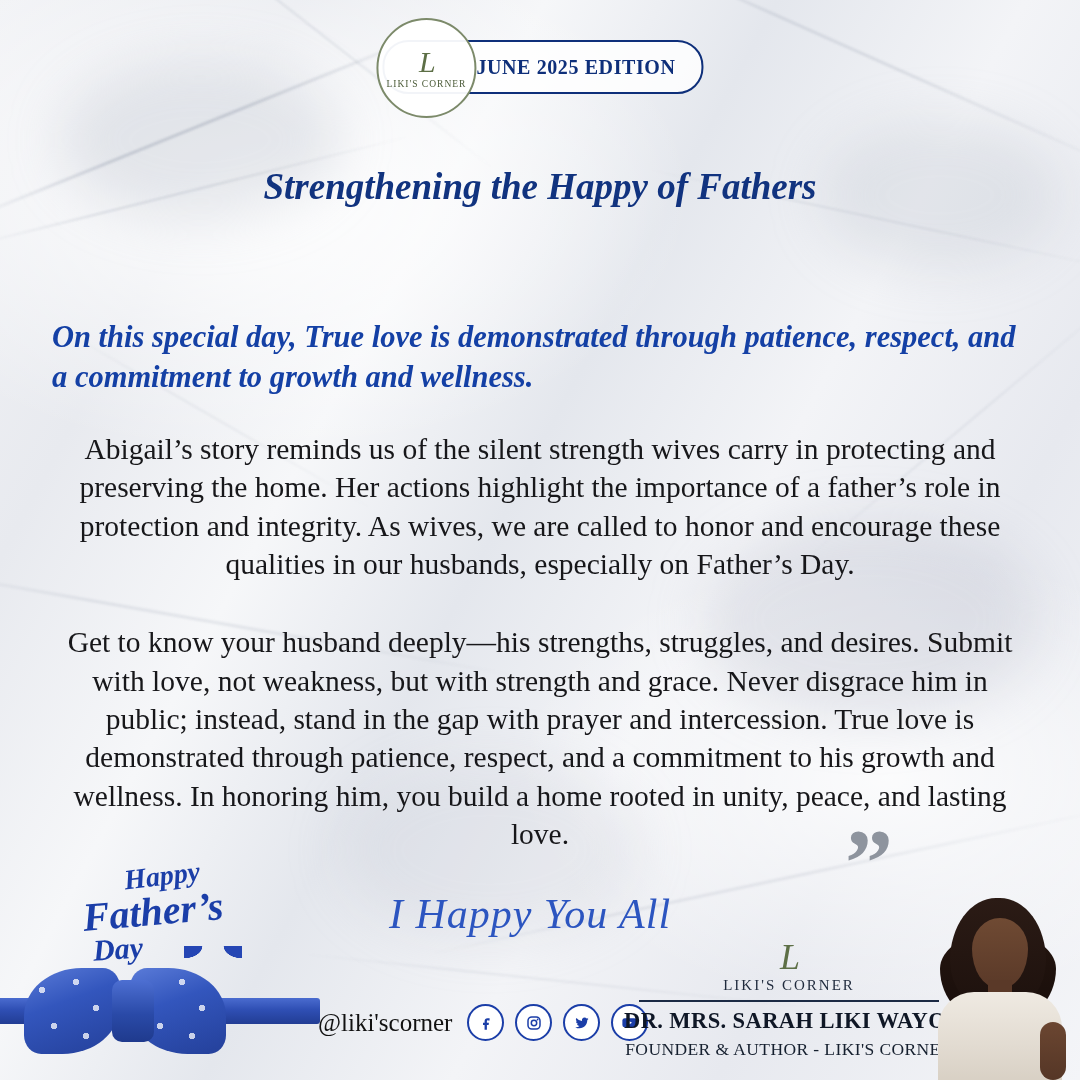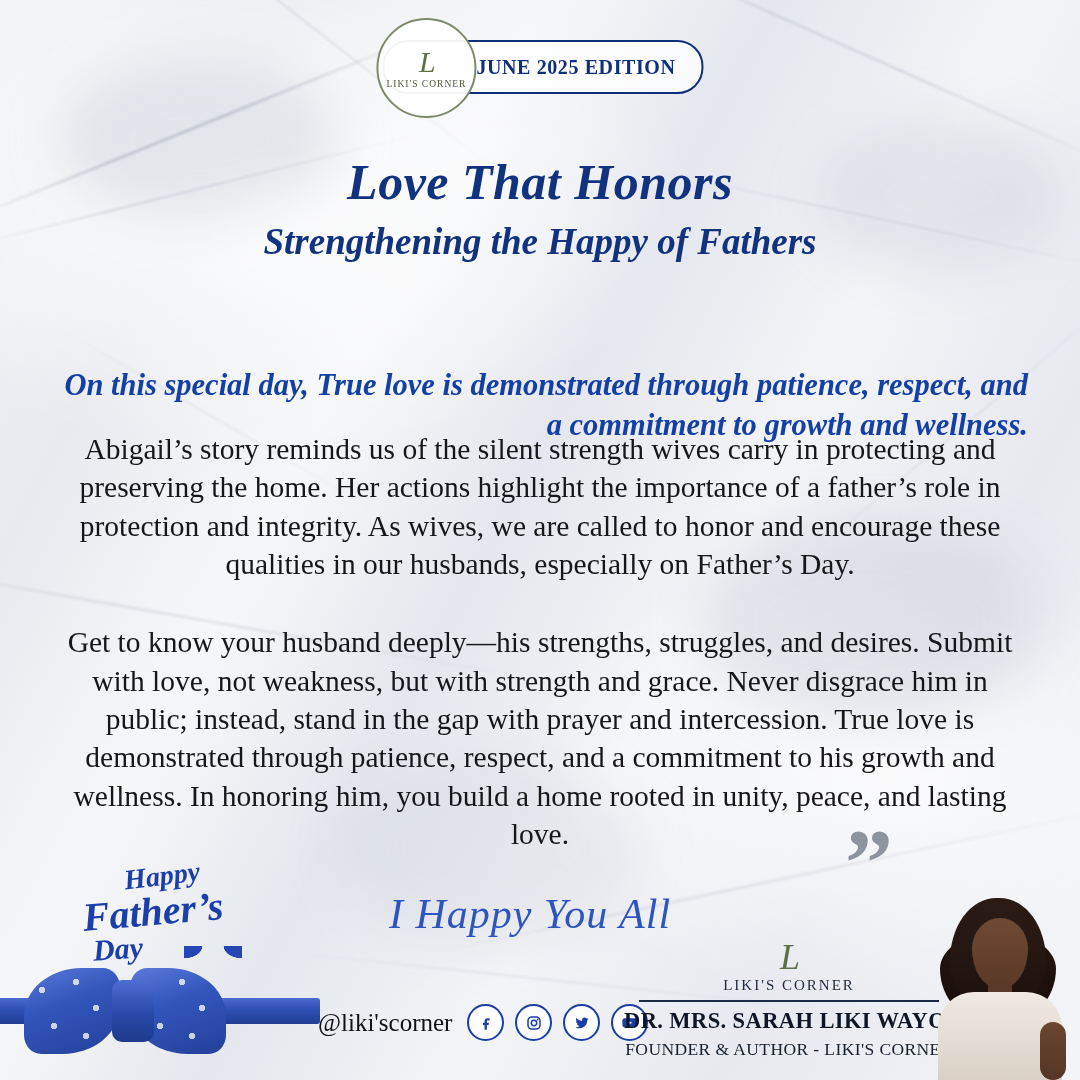--- a/index.html
+++ b/index.html
@@ -141,29 +141,28 @@
     margin: 12px 0 0 0;
     line-height: 1.1;
   }
 
   
   .lead {
     position: absolute;
     top: 318px;
     left: 52px;
     width: 976px;
-    text-align: right;
+    text-align: left;
     font-family: "Liberation Serif", serif;
     font-style: italic;
     font-weight: bold;
     font-size: 30.5px;
     line-height: 1.30;
     color: #1440a5;
     z-index: 4;
-    margin-top: 48px;
   }
 
   
   .body-copy {
     position: absolute;
     top: 430px;
     left: 52px;
     width: 976px;
     text-align: center;
     font-family: "Liberation Serif", serif;
@@ -463,21 +462,20 @@
     <div class="badge-pill">
       <span class="edition">JUNE 2025 EDITION</span>
     </div>
     <div class="logo-oval">
       <span class="logo-mark">L</span>
       <span class="logo-word">LIKI'S CORNER</span>
     </div>
   </div>
 
   <div class="title-block">
-    <h1 class="main-title">Love That Honors</h1>
     <h2 class="sub-title">Strengthening the Happy of Fathers</h2>
   </div>
 
   <div class="lead">On this special day, True love is demonstrated through patience, respect, and a commitment to growth and wellness.</div>
 
   <div class="body-copy">
     <p>Abigail’s story reminds us of the silent strength wives carry in protecting and preserving the home. Her actions highlight the importance of a father’s role in protection and integrity. As wives, we are called to honor and encourage these qualities in our husbands, especially on Father’s Day.</p>
     <p>Get to know your husband deeply—his strengths, struggles, and desires. Submit with love, not weakness, but with strength and grace. Never disgrace him in public; instead, stand in the gap with prayer and intercession. True love is demonstrated through patience, respect, and a commitment to his growth and wellness. In honoring him, you build a home rooted in unity, peace, and lasting love.</p>
   </div>
 

